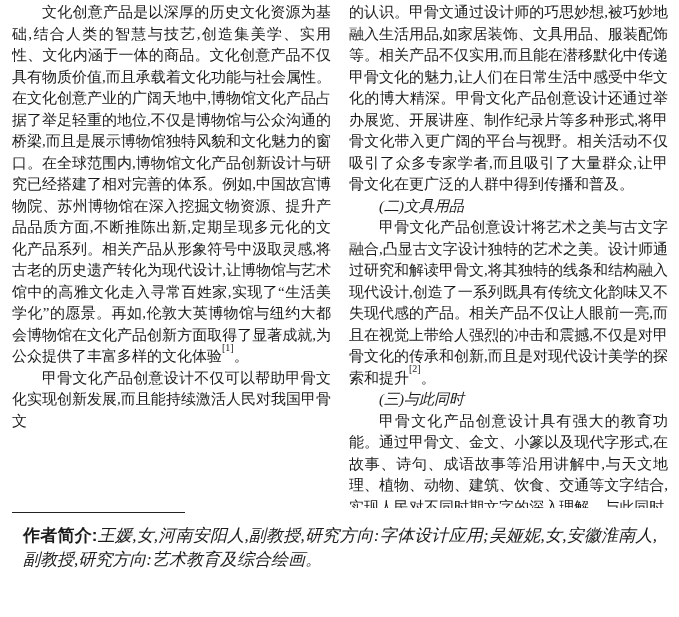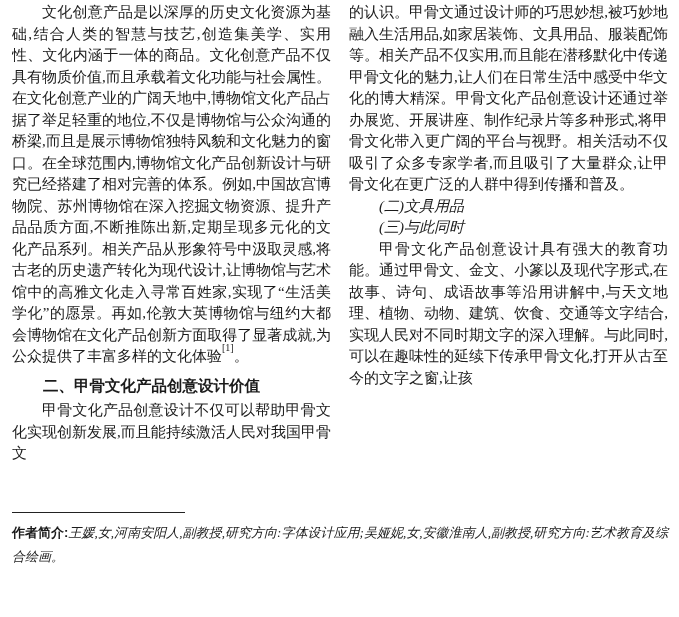--- a/index.html
+++ b/index.html
@@ -52,22 +52,22 @@
     top:-0.45em;
   }
   .footnote-area{margin-top:4px;}
   .footnote-rule{
     width:173px;
     height:0;
     border-top:1px solid #222222;
     margin:0 0 8px 0;
   }
   .fn{
-    margin:0;
-    font-size:13px;
+    margin:11px;
+    font-size:17px;
     line-height:23.5px;
     text-align:justify;
     font-style:italic;            
   }
   .fn .fn-label{
     font-style:normal;
     font-weight:700;
     font-family:"Liberation Sans","DejaVu Sans",sans-serif;
   }
 </style>
@@ -75,31 +75,31 @@
 <body>
 
 <div class="page">
 
   <div class="columns">
 
     <div class="col">
 
       <p><span>文化创意产品是以深厚的历史文化资源为基础,结合人类的智慧与技艺,创造集美学、实用性、文化内涵于一体的商品。文化创意产品不仅具有物质价值,而且承载着文化功能与社会属性。在文化创意产业的广阔天地中,博物馆文化产品占据了举足轻重的地位,不仅是博物馆与公众沟通的桥梁,而且是展示博物馆独特风貌和文化魅力的窗口。在全球范围内,博物馆文化产品创新设计与研究已经搭建了相对完善的体系。例如,中国故宫博物院、苏州博物馆在深入挖掘文物资源、提升产品品质方面,不断推陈出新,定期呈现多元化的文化产品系列。相关产品从形象符号中汲取灵感,将古老的历史遗产转化为现代设计,让博物馆与艺术馆中的高雅文化走入寻常百姓家,实现了“生活美学化”的愿景。再如,伦敦大英博物馆与纽约大都会博物馆在文化产品创新方面取得了显著成就,为公众提供了丰富多样的文化体验</span><sup class="ref">[1]</sup><span>。</span></p>
 
-      <h2 class="h-sec h-mid">二、甲骨文化产品创意设计价值</h2>
 
 
       <p>甲骨文化产品创意设计不仅可以帮助甲骨文化实现创新发展,而且能持续激活人民对我国甲骨文</p>
     </div>
 
     <div class="col">
       <p class="cont">的认识。甲骨文通过设计师的巧思妙想,被巧妙地融入生活用品,如家居装饰、文具用品、服装配饰等。相关产品不仅实用,而且能在潜移默化中传递甲骨文化的魅力,让人们在日常生活中感受中华文化的博大精深。甲骨文化产品创意设计还通过举办展览、开展讲座、制作纪录片等多种形式,将甲骨文化带入更广阔的平台与视野。相关活动不仅吸引了众多专家学者,而且吸引了大量群众,让甲骨文化在更广泛的人群中得到传播和普及。</p>
 
       <p class="subhead">(二)文具用品</p>
 
+      <p><span>甲骨文化产品创意设计将艺术之美与古文字融合,凸显古文字设计独特的艺术之美。设计师通过研究和解读甲骨文,将其独特的线条和结构融入现代设计,创造了一系列既具有传统文化韵味又不失现代感的产品。相关产品不仅让人眼前一亮,而且在视觉上带给人强烈的冲击和震撼,不仅是对甲骨文化的传承和创新,而且是对现代设计美学的探索和提升</span><sup class="ref">[2]</sup><span>。</span></p>
 
       <p class="subhead">(三)与此同时</p>
 
       <p>甲骨文化产品创意设计具有强大的教育功能。通过甲骨文、金文、小篆以及现代字形式,在故事、诗句、成语故事等沿用讲解中,与天文地理、植物、动物、建筑、饮食、交通等文字结合,实现人民对不同时期文字的深入理解。与此同时,可以在趣味性的延续下传承甲骨文化,打开从古至今的文字之窗,让孩</p>
     </div>
 
   </div>
 
   <div class="footnote-area">
     <div class="footnote-rule"></div>

